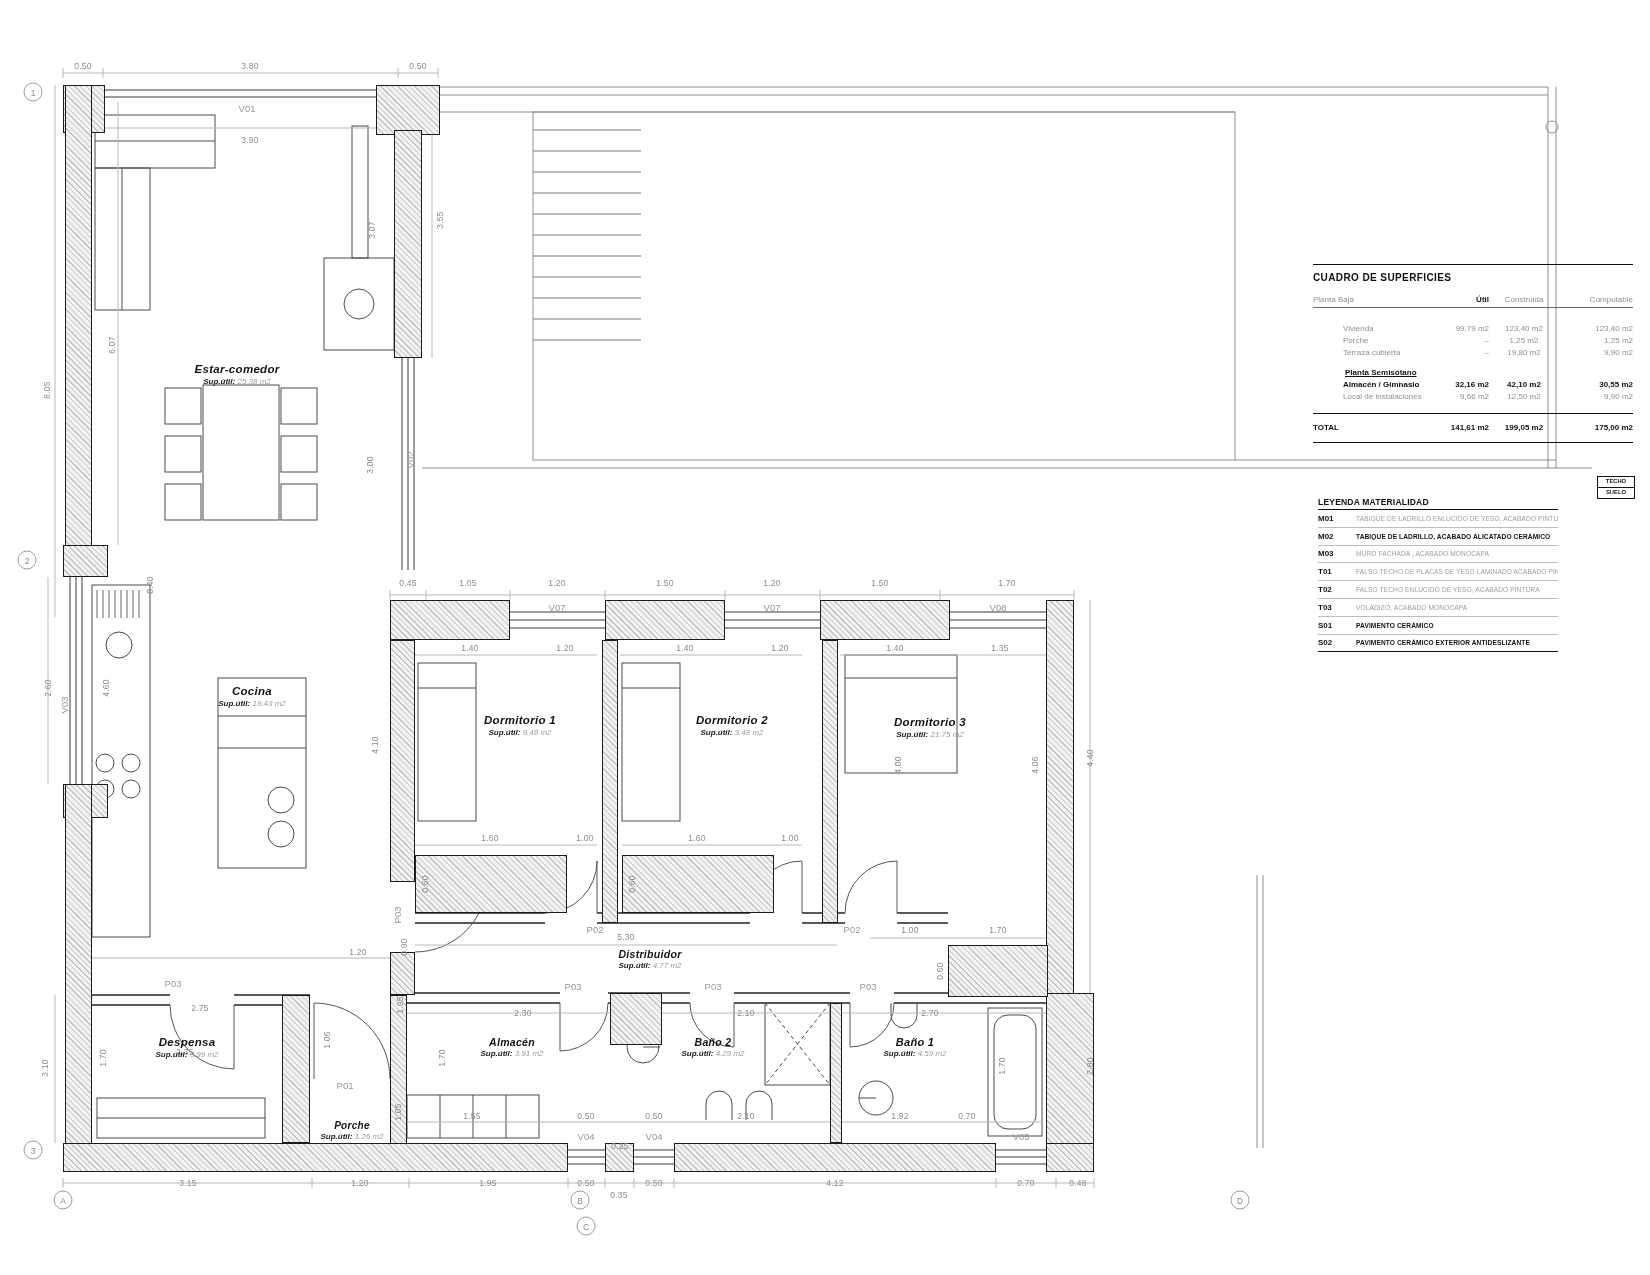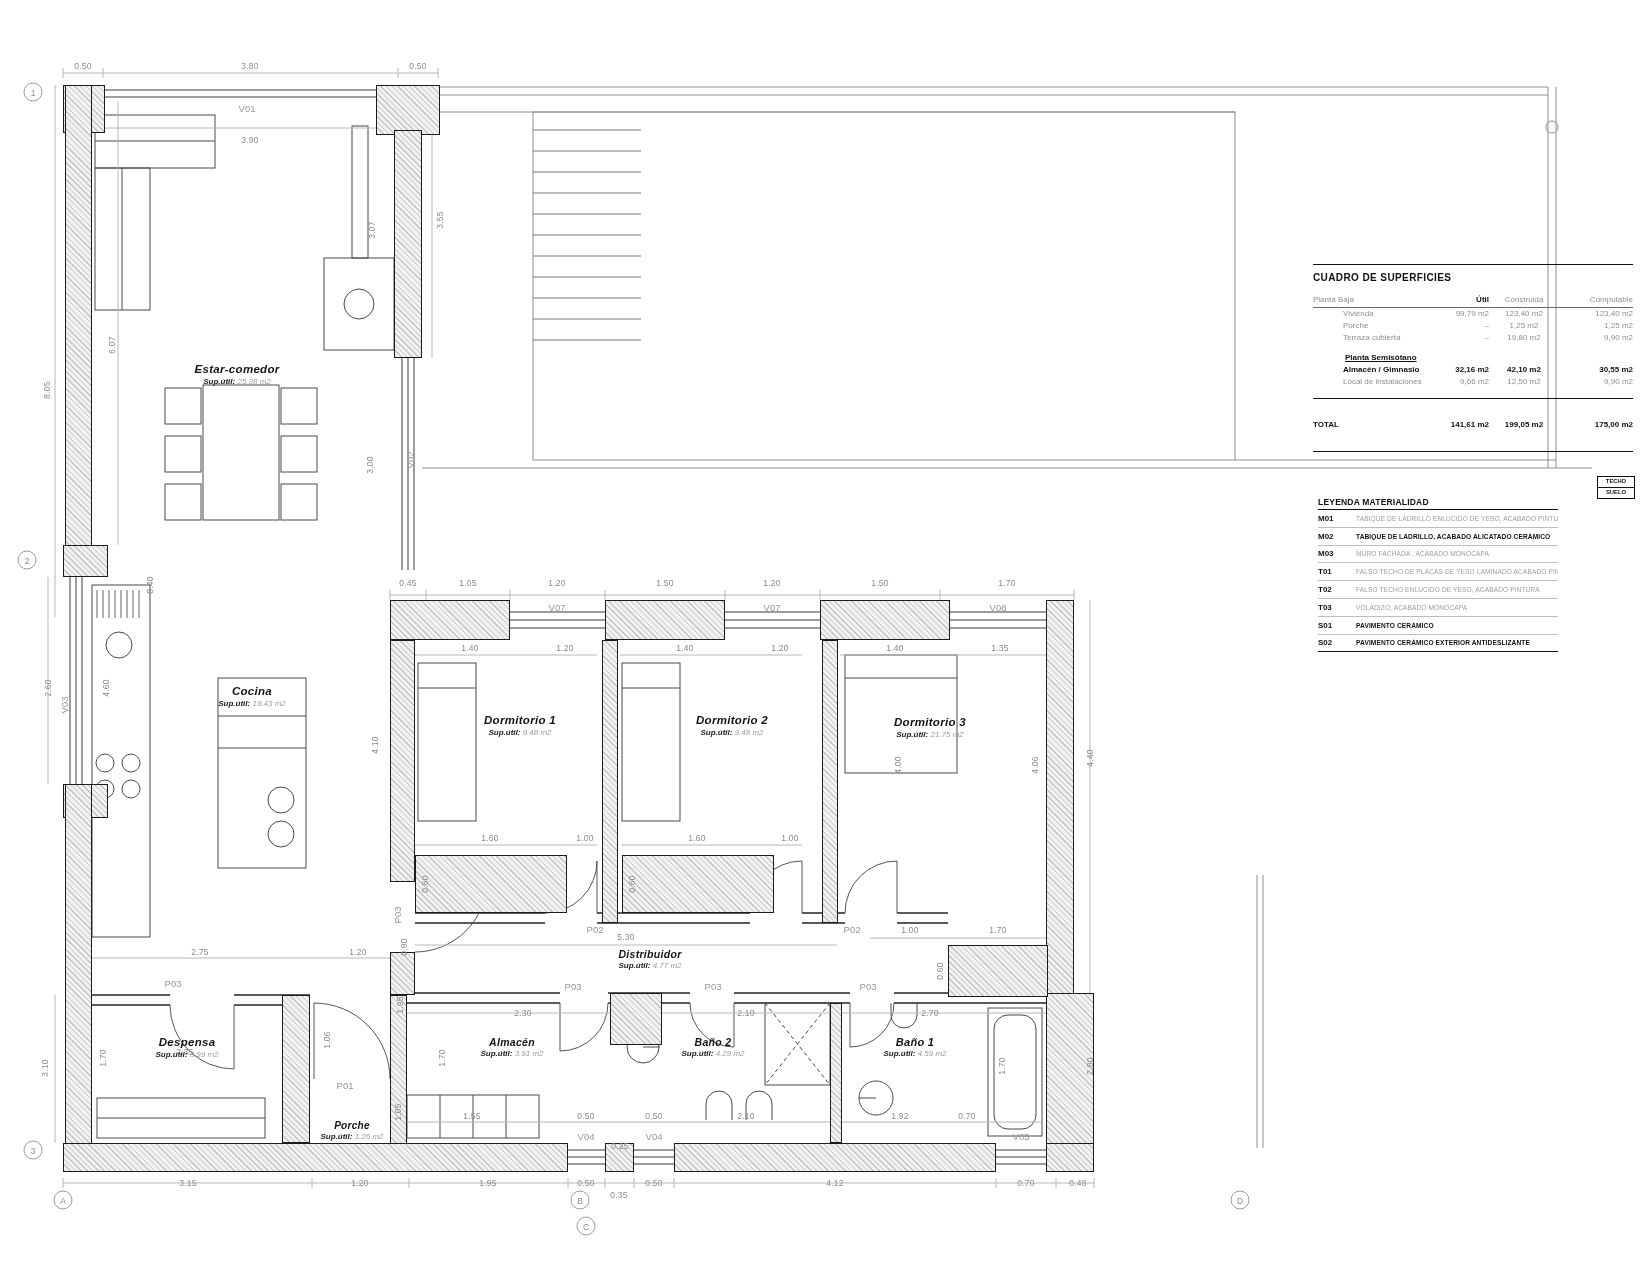--- a/index.html
+++ b/index.html
@@ -18,28 +18,28 @@
   .bub{position:absolute;width:17px;height:17px;border:1px solid #9c9c9c;border-radius:50%;color:#8a8a8a;
        font-size:8.5px;display:flex;align-items:center;justify-content:center;transform:translate(-50%,-50%);background:#fff;}
   
   .tbl{position:absolute;left:1313px;top:264px;width:320px;color:#8f8f8f;font-size:8px;}
   .tbl .ttl{font-size:10px;font-weight:bold;color:#101010;letter-spacing:.4px;border-top:1.6px solid #101010;padding-top:7px;margin-bottom:11px;}
   .trow{display:flex;line-height:12px;}
   .trow .c0{flex:1;text-align:left;}
   .trow .c1{width:62px;text-align:right;}
   .trow .c2{width:70px;text-align:center;}
   .trow .c3{width:74px;text-align:right;}
-  .trow.hdr{border-bottom:1px solid #6a6a6a;padding-bottom:1px;margin-bottom:0;}
+  .trow.hdr{border-bottom:1px solid #6a6a6a;padding-bottom:1px;margin-bottom:15px;}
   .trow.hdr .c1{font-weight:bold;color:#101010;}
   .trow .ind{padding-left:30px;box-sizing:border-box;}
   .sect2{margin-top:9px;margin-bottom:2px;padding-left:32px;}
   .sect2 span{font-weight:bold;color:#101010;text-decoration:underline;}
   .trow.b .c0,.trow.b .c1,.trow.b .c2,.trow.b .c3{color:#101010;font-weight:bold;}
   .trow.total{margin-top:10px;border-top:1.3px solid #101010;border-bottom:1.3px solid #101010;
-              padding:20px 0;color:#101010;font-weight:bold;}
+              padding:8px 0;color:#101010;font-weight:bold;}
   
   .ts{position:absolute;left:1597px;top:476px;width:36px;border:1.3px solid #111;text-align:center;
       font-size:5.8px;font-weight:bold;color:#111;background:#fff;line-height:1;}
   .ts div{padding:2px 0;}
   .ts div:first-child{border-bottom:1px solid #111;}
   
   .leg{position:absolute;left:1318px;top:497px;width:240px;}
   .leg .ttl{font-size:8.5px;font-weight:bold;color:#101010;letter-spacing:.2px;border-bottom:1.4px solid #101010;padding-bottom:2px;}
   .lrow{display:flex;align-items:center;border-bottom:.8px solid #bdbdbd;height:16.8px;}
   .lrow:last-child{border-bottom:1.4px solid #101010;}
@@ -281,21 +281,21 @@
   <div class="d" style="left:585px;top:838px">1.00</div>
   <div class="d" style="left:697px;top:838px">1.60</div>
   <div class="d" style="left:790px;top:838px">1.00</div>
   <div class="d dv" style="left:425px;top:884px">0.60</div>
   <div class="d dv" style="left:632px;top:884px">0.60</div>
   <div class="d" style="left:910px;top:930px">1.00</div>
   <div class="d" style="left:998px;top:930px">1.70</div>
   <div class="d dv" style="left:940px;top:971px">0.60</div>
   <div class="d" style="left:626px;top:937px">5.30</div>
   <div class="d dv" style="left:404px;top:947px">0.90</div>
-  <div class="d" style="left:200px;top:952px">2.75</div>
+  <div class="d" style="left:200px;top:1008px">2.75</div>
   <div class="d" style="left:358px;top:952px">1.20</div>
   <div class="d" style="left:185px;top:1052px">2.35</div>
   <div class="d dv" style="left:103px;top:1058px">1.70</div>
   <div class="d dv" style="left:45px;top:1068px">3.10</div>
   <div class="d dv" style="left:327px;top:1040px">1.06</div>
   <div class="d dv" style="left:400px;top:1005px">1.95</div>
   <div class="d dv" style="left:398px;top:1112px">1.05</div>
   <div class="d" style="left:523px;top:1013px">2.30</div>
   <div class="d" style="left:746px;top:1013px">2.10</div>
   <div class="d" style="left:930px;top:1013px">2.70</div>

